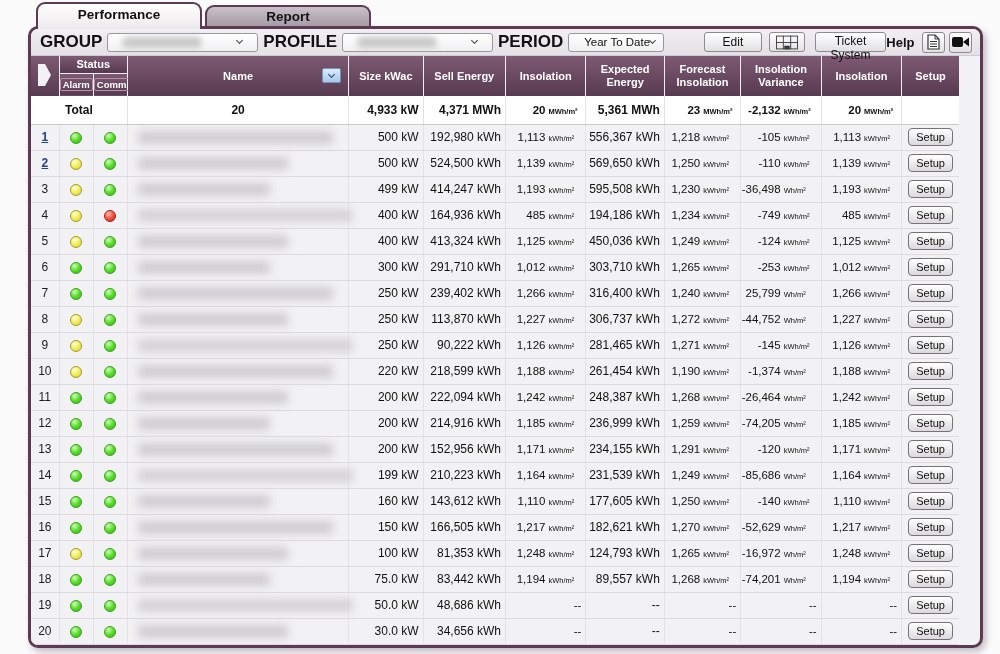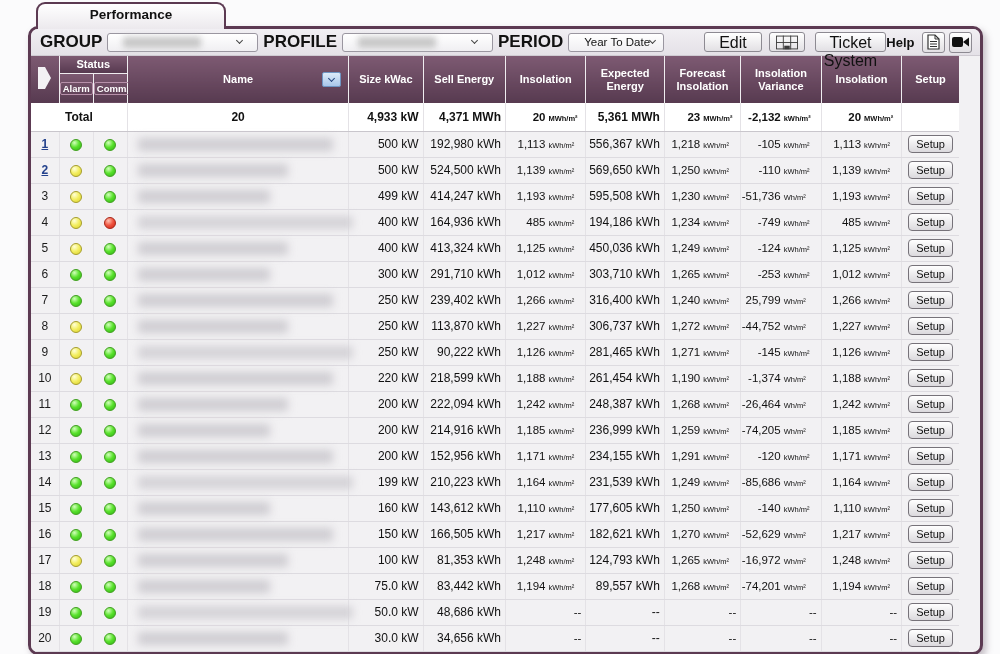--- a/index.html
+++ b/index.html
@@ -8,21 +8,21 @@
     width:1000px; height:654px; overflow:hidden;
     background:#fbfbfc;
     font-family:"Liberation Sans", sans-serif;
     color:#111;
   }
   .stage { position:relative; padding-left:28px; padding-top:2px; }
 
   
   .tabs { display:flex; align-items:flex-end; height:24px; margin-left:8px; position:relative; z-index:5; }
   .tab {
-    width:190px; text-align:center; font-weight:bold; font-size:13.5px;
+    width:166px; text-align:center; font-weight:bold; font-size:13.5px;
     border:2px solid #5c3a52; border-bottom:none; border-radius:9px 9px 0 0;
     margin-right:3px; cursor:pointer;
   }
   .tab-active { height:27px; margin-bottom:-3px; padding-top:3px;
     background:linear-gradient(#ffffff,#ece9ed); position:relative; z-index:6; }
   .tab-inactive { height:21px; padding-top:2px;
     background:linear-gradient(#c9c0c9,#a69ba6); color:#141414; }
 
   
   .panel {
@@ -44,39 +44,39 @@
     height:19px; background:linear-gradient(#ffffff,#f0eff2);
     border:1px solid #9a96a0; border-radius:3px;
     display:flex; align-items:center; justify-content:space-between;
     padding:0 15px; cursor:pointer; font-size:11.5px; white-space:nowrap;
   }
   .sel-group { width:158px; } .sel-profile { width:158px; } .sel-period { width:96px; }
   .chev { width:5px; height:5px; border-right:1.7px solid #444; border-bottom:1.7px solid #444;
     transform:rotate(45deg); margin-top:-3px; flex:0 0 auto; }
   .blurval { width:78px; height:11px; background:#c7c7c7; border-radius:2px; filter:blur(3px); }
   .btn {
-    font-family:inherit; font-size:16px; color:#111; height:20px; cursor:pointer;
+    font-family:inherit; font-size:12px; color:#111; height:20px; cursor:pointer;
     background:linear-gradient(#ffffff,#e2e0e4); border:1px solid #8d8a92; border-radius:3px;
   }
   .btn-edit { width:60px; margin-left:40px; }
   .btn-grid { width:36px; margin-left:7px; display:flex; align-items:center; justify-content:center; }
   .btn-ticket { width:75px; margin-left:10px; }
   .help-label { font-weight:bold; font-size:13px; margin-left:auto; margin-right:4px;text-align:right; }
   .icon-btn { width:24px; height:21px; padding:0; display:flex; align-items:center; justify-content:center; margin-left:4px; }
 
   
   table { border-collapse:collapse; table-layout:fixed; width:928px; font-size:12px; background:#f2f1f3; }
   thead th {
     background:linear-gradient(#7d5a72,#573a50); color:#fff;
     font-size:11px; font-weight:bold; padding:0; line-height:1.15;
     border-right:1px solid #efedf0;
   }
   thead th:last-child { border-right:none; }
   .hrow1 th { height:17px; }
-  .hrow2 th { height:30px; }
+  .hrow2 th { height:23px; }
   .th-status { border-bottom:1px solid #efedf0; }
   .subbox { display:inline-block; border:1px solid #b790aa; border-radius:2px;
     font-size:9.5px; padding:0 2px; line-height:11px; }
   .arrow-cell { position:relative; }
   .name-head { position:relative; }
   .sort-btn {
     position:absolute; right:7px; top:50%; margin-top:-8px;
     width:19px; height:15px; border:1px solid #6f96c4; border-radius:2px;
     background:linear-gradient(#dcebfa,#a9c7ea);
     display:flex; align-items:center; justify-content:center; cursor:pointer;
@@ -113,20 +113,21 @@
   .setup-btn { font-family:inherit; font-size:11px; height:18px; padding:0 7px; cursor:pointer;
     background:linear-gradient(#ffffff,#dbd9dd); border:1px solid #767279; border-radius:4px; color:#111; }
 </style>
 </head>
 <body>
 
 <div class="stage">
 
   <div class="tabs">
     <div class="tab tab-active">Performance</div>
+    <div class="tab tab-inactive">Report</div>
   </div>
 
   <div class="panel">
 
     <div class="toolbar">
       <span class="tlabel">GROUP</span>
       <div class="select sel-group">
         <span class="blurval"></span>
         <span class="chev"></span>
       </div>
@@ -264,21 +265,21 @@
     <td class="c"><span class="led led-y"></span></td>
     <td class="c"><span class="led led-g"></span></td>
     <td>
               <div class="nameblur"></div>
             </td>
     <td class="r">499 kW</td>
     <td class="r">414,247 kWh</td>
     <td class="r"><span class="val">1,193</span><span class="unit">kWh/m²</span></td>
     <td class="r">595,508 kWh</td>
     <td class="r"><span class="val">1,230</span><span class="unit">kWh/m²</span></td>
-    <td class="r"><span class="val">-51,736</span><span class="unit">Wh/m²</span></td>
+    <td class="r"><span class="val">-36,498</span><span class="unit">Wh/m²</span></td>
     <td class="r"><span class="val">1,193</span><span class="unit">kWh/m²</span></td>
     <td class="c"><button class="setup-btn">Setup</button></td>
   </tr>
           <tr class="data-row">
     <td class="c"><span class="rownum">4</span></td>
     <td class="c"><span class="led led-y"></span></td>
     <td class="c"><span class="led led-r"></span></td>
     <td>
               <div class="nameblur"></div>
             </td>

